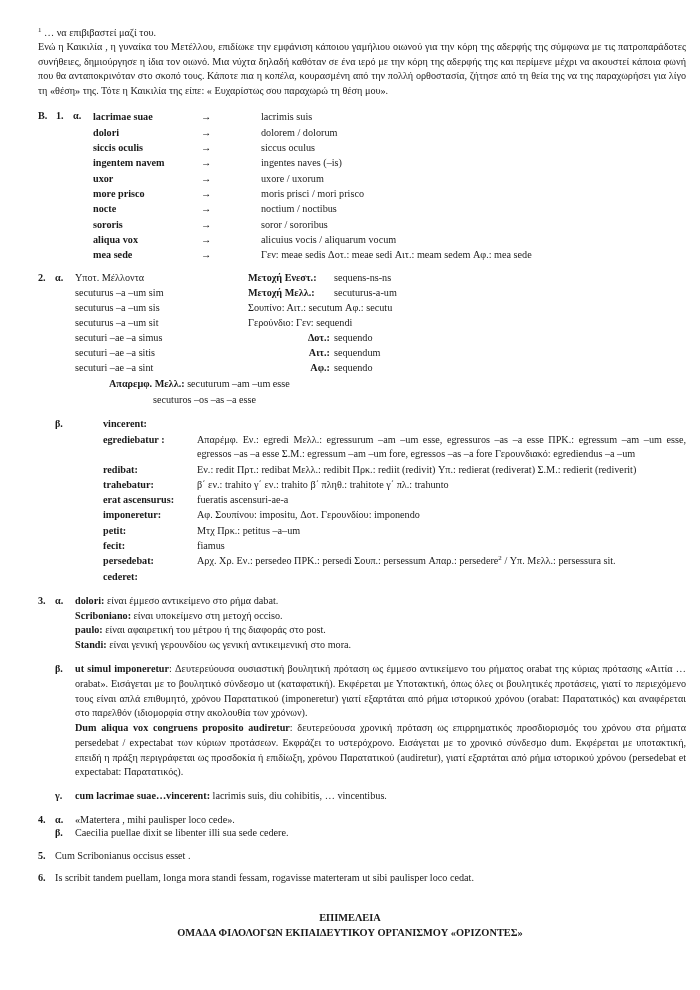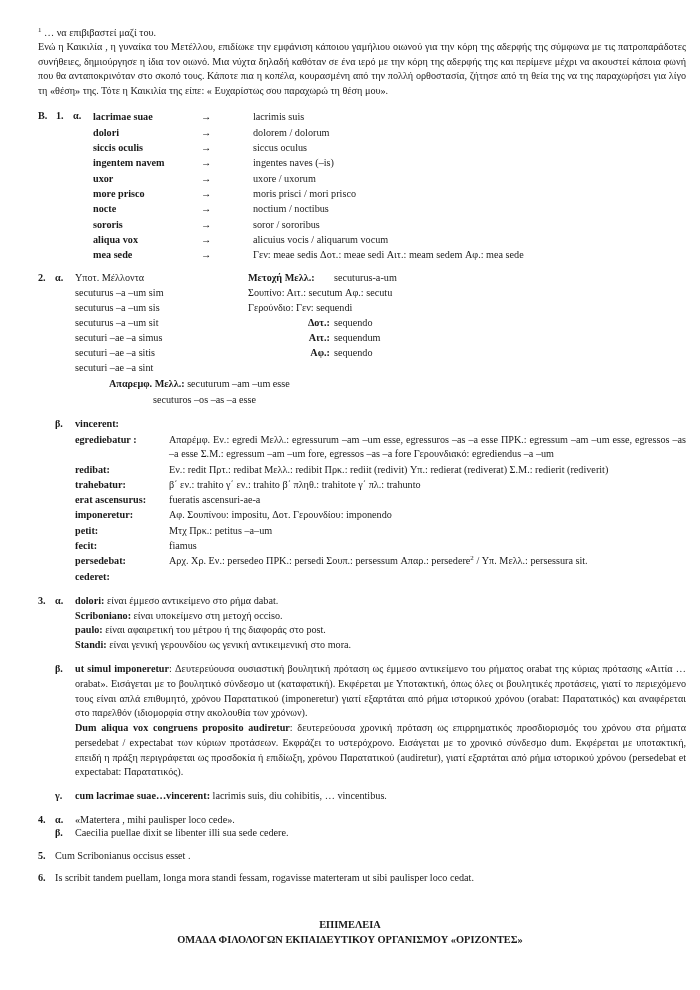--- a/index.html
+++ b/index.html
@@ -70,26 +70,26 @@
   }
   .vocab-term {
     width: 108px;
     flex: 0 0 108px;
     font-weight: bold;
   }
   .vocab-arrow {
     width: 52px;
     flex: 0 0 52px;
   }
-  .vocab-target { flex: 1 1 auto; }
+  .vocab-target { flex: 1 1 auto; margin-left: 8px; }
 
   
   .para2a {
     display: flex;
-    align-items: flex-start;
+    align-items: flex-end;
   }
   .para2a .colL {
     width: 173px;
     flex: 0 0 173px;
   }
   .para2a .colR { flex: 1 1 auto; }
   .pline { line-height: 1.47; white-space: pre-wrap; }
 
   .rline {
     display: flex;
@@ -118,20 +118,21 @@
   .ventry {
     display: flex;
     align-items: flex-start;
     line-height: 1.45;
     margin-bottom: 0.5px;
   }
   .ventry .vlabel {
     width: 94px;
     flex: 0 0 94px;
     font-weight: bold;
+    margin-left: 28px;
   }
   .ventry .vtext {
     flex: 1 1 auto;
     text-align: justify;
   }
 
   
   .cline {
     line-height: 1.45;
     text-align: justify;
@@ -140,21 +141,21 @@
   .cpara {
     line-height: 1.45;
     text-align: justify;
   }
 
   
   .footer {
     position: absolute;
     left: 0;
     right: 0;
-    bottom: 43px;
+    bottom: 50px;
     text-align: center;
     font-weight: bold;
     font-size: 10.4px;
     line-height: 1.45;
   }
 </style>
 </head>
 <body>
 
 <div class="page">
@@ -236,20 +237,24 @@
             <div class="pline">Υποτ. Μέλλοντα</div>
             <div class="pline">secuturus –a –um sim</div>
             <div class="pline">secuturus –a –um sis</div>
             <div class="pline">secuturus –a –um sit</div>
             <div class="pline">secuturi –ae –a simus</div>
             <div class="pline">secuturi –ae –a sitis</div>
             <div class="pline">secuturi –ae –a sint</div>
           </div>
           <div class="colR">
             <div class="rline">
+              <span class="lab">Μετοχή Ενεστ.:</span>
+              <span class="val">sequens-ns-ns</span>
+            </div>
+            <div class="rline">
               <span class="lab">Μετοχή Μελλ.:</span>
               <span class="val">secuturus-a-um</span>
             </div>
             <div class="pline"><span class="inline-lab">Σουπίνο:</span> <span>Αιτ.: secutum Αφ.: secutu</span></div>
             <div class="pline"><span class="inline-lab">Γερούνδιο: Γεν:</span> <span>sequendi</span></div>
             <div class="rline">
               <span class="lab r">Δοτ.:</span>
               <span class="val">sequendo</span>
             </div>
             <div class="rline">

